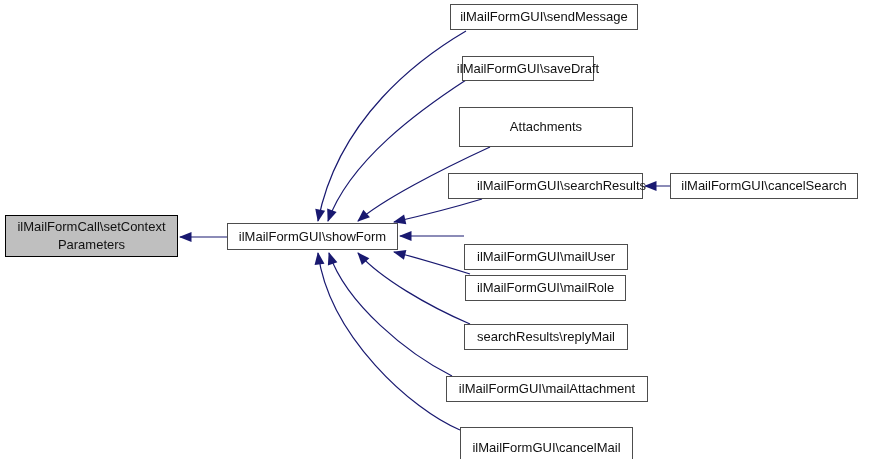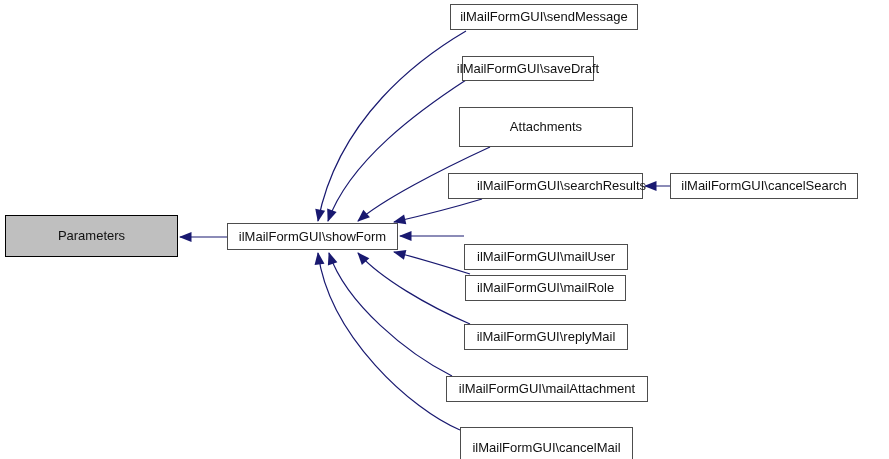--- a/index.html
+++ b/index.html
@@ -64,20 +64,21 @@
       <path d="M 482,199 C 452,208 416,217 394,222" fill="none" stroke="#191970" stroke-width="1.2" marker-end="url(#arrow)"></path>
       <path d="M 464,236 L 400,236" fill="none" stroke="#191970" stroke-width="1.2" marker-end="url(#arrow)"></path>
       <path d="M 470,274 C 438,264 414,257 394,252" fill="none" stroke="#191970" stroke-width="1.2" marker-end="url(#arrow)"></path>
       <path d="M 470,324 C 428,306 380,278 358,253" fill="none" stroke="#191970" stroke-width="1.2" marker-end="url(#arrow)"></path>
       <path d="M 452,376 C 408,354 346,304 329,253" fill="none" stroke="#191970" stroke-width="1.2" marker-end="url(#arrow)"></path>
       <path d="M 460,430 C 412,410 329,336 318,253" fill="none" stroke="#191970" stroke-width="1.2" marker-end="url(#arrow)"></path>
       <path d="M 695,186 L 645,186" fill="none" stroke="#191970" stroke-width="1.2" marker-end="url(#arrow)"></path>
     </svg>
   <div id="node-layer">
       <div class="node highlight" style="left: 5px; top: 215px; width: 173px; height: 42px;">
+        <span class="label-line">ilMailFormCall\setContext</span>
         <span class="label-line">Parameters</span>
       </div>
       <div class="node" style="left: 227px; top: 223px; width: 171px; height: 27px;">
         <span class="label-line">ilMailFormGUI\showForm</span>
       </div>
       <div class="node" style="left: 450px; top: 4px; width: 188px; height: 26px;">
         <span class="label-line">ilMailFormGUI\sendMessage</span>
       </div>
       <div class="node" style="left: 462px; top: 56px; width: 132px; height: 25px;">
         <span class="label-line">ilMailFormGUI\saveDraft</span>
@@ -88,21 +89,21 @@
       <div class="node" style="left: 448px; top: 173px; width: 195px; height: 26px; padding-left: 32px;">
         <span class="label-line">ilMailFormGUI\searchResults</span>
       </div>
       <div class="node" style="left: 464px; top: 224px; width: 164px; height: 26px; margin-top: 20px;">
         <span class="label-line">ilMailFormGUI\mailUser</span>
       </div>
       <div class="node" style="left: 465px; top: 275px; width: 161px; height: 26px;">
         <span class="label-line">ilMailFormGUI\mailRole</span>
       </div>
       <div class="node" style="left: 464px; top: 324px; width: 164px; height: 26px;">
-        <span class="label-line">ilMailFormGUI\replyMail</span>
+        <span class="label-line">searchResults\replyMail</span>
       </div>
       <div class="node" style="left: 446px; top: 376px; width: 202px; height: 26px; text-align: center;">
         <span class="label-line">ilMailFormGUI\mailAttachment</span>
       </div>
       <div class="node" style="left: 460px; top: 427px; width: 173px; height: 42px;">
         <span class="label-line">ilMailFormGUI\cancelMail</span>
       </div>
       <div class="node" style="left: 670px; top: 173px; width: 188px; height: 26px;">
         <span class="label-line">ilMailFormGUI\cancelSearch</span>
       </div>

